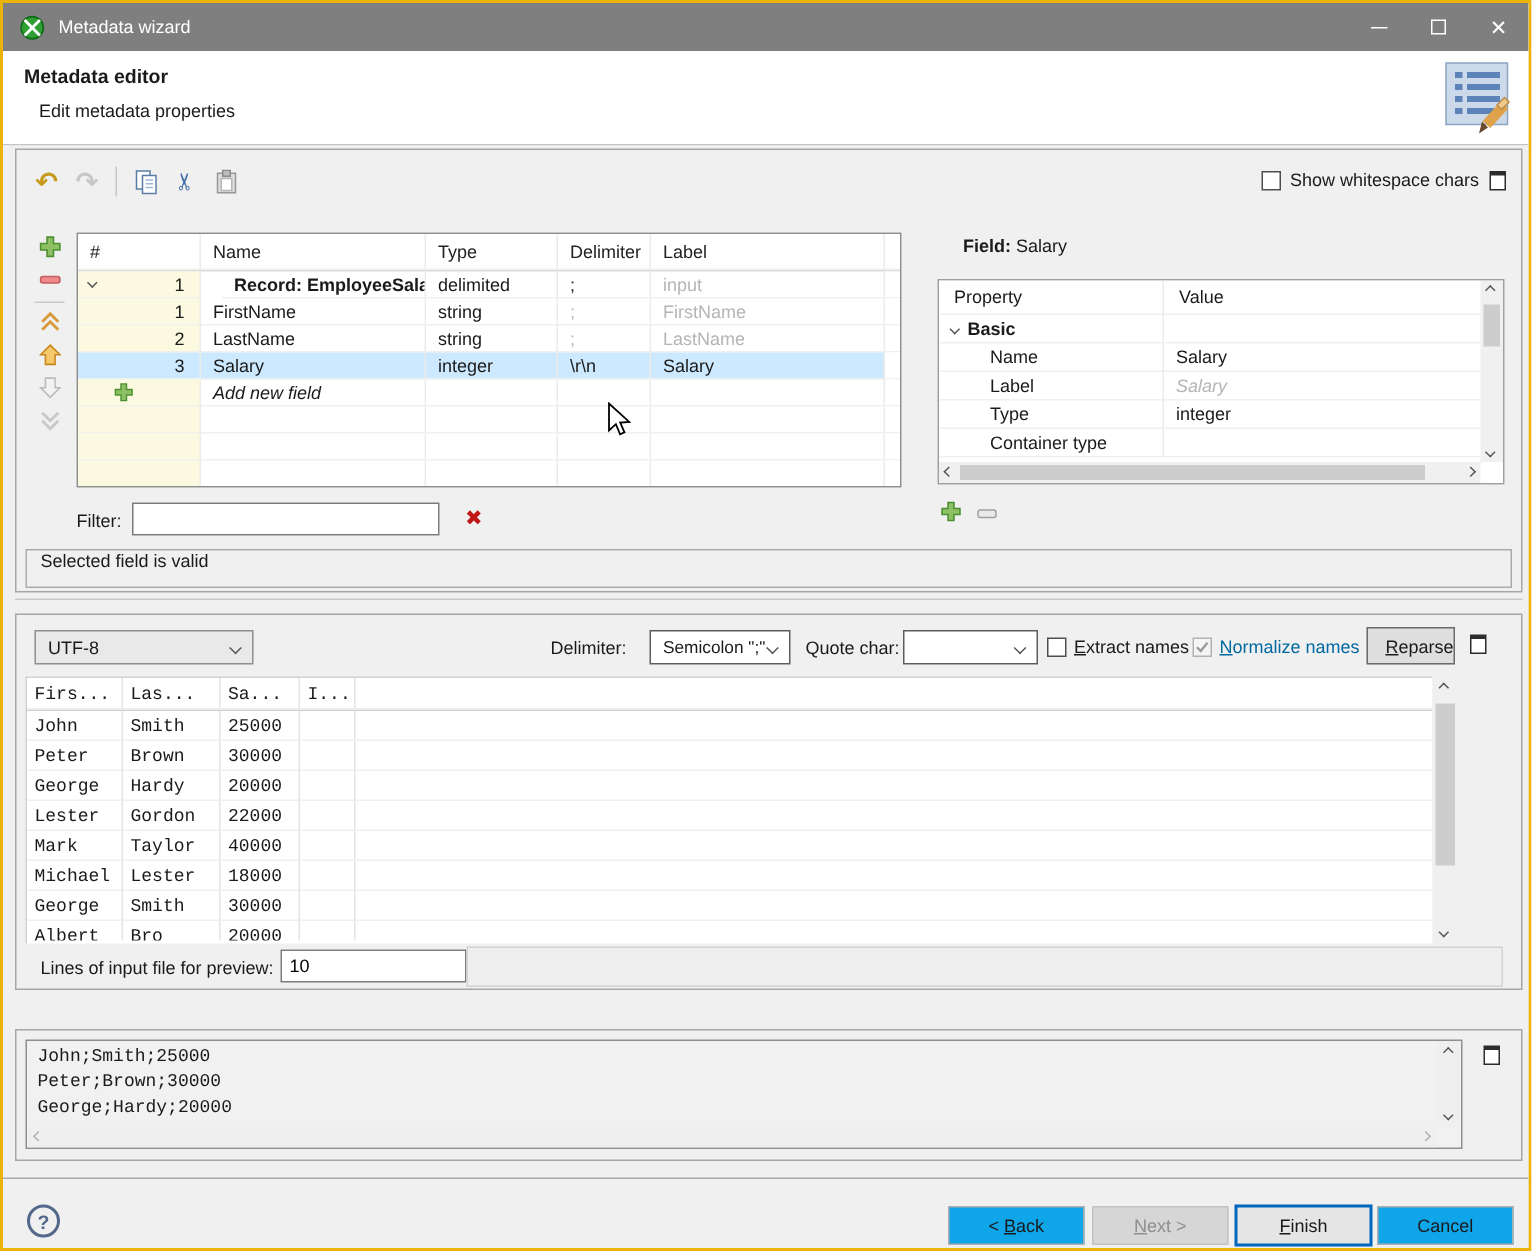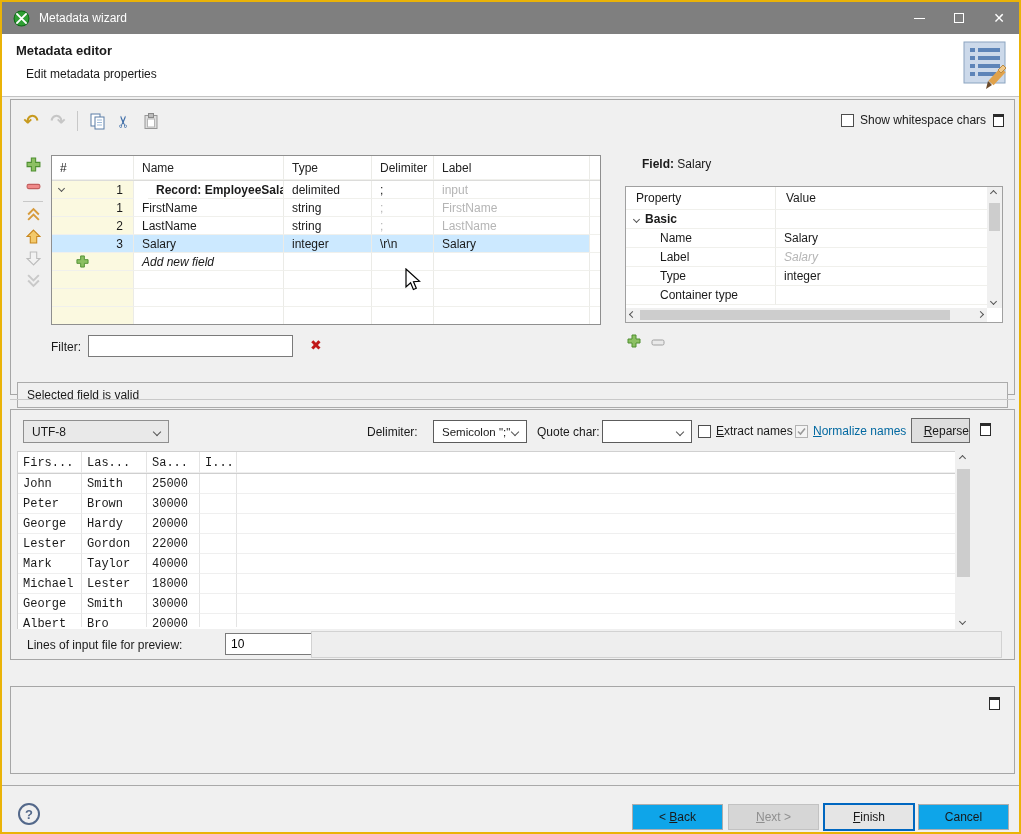--- a/index.html
+++ b/index.html
@@ -92,21 +92,21 @@
   .fp-prop { padding-left:34px; }
   .fp-val { padding-left:8px; }
   .fp-group { padding-left:8px; font-weight:bold; display:flex; align-items:center; gap:6px; }
   .fp-vsb { position:absolute; right:0; top:0; width:15px; height:121px; background:#f0f0f0; }
   .fp-hsb { position:absolute; left:0; bottom:0; width:361px; height:14px; background:#f0f0f0; }
   .sb-arrow { position:absolute; display:flex; align-items:center; justify-content:center; }
   .thumb { position:absolute; background:#cdcdcd; }
   .fp-pm { position:absolute; left:616px; top:234px; display:flex; gap:10px; align-items:center; }
 
   
-  .status { position:absolute; left:6px; top:266px; width:991px; height:26px; border:1px solid #ababab; background:#f0f0f0; display:flex; align-items:center; padding-left:9px;margin-top:16px; }
+  .status { position:absolute; left:6px; top:266px; width:991px; height:26px; border:1px solid #ababab; background:#f0f0f0; display:flex; align-items:flex-start; padding-left:9px; }
 
   
   .combo { position:absolute; height:23px; background:#e9e9e9; border:1px solid #8f8f8f; display:flex; align-items:center; padding:0 8px; }
   .combo .chv { position:absolute; right:8px; }
   .combo.white { background:#fff; border-color:#5c5c5c; }
   .enc-combo { left:12px; top:10px; width:146px; }
   .lab { position:absolute; top:15px; }
   .lab-delim { left:356px; }
   .combo-delim { left:422px; top:10px; width:94px; font-size:11.5px; }
   .lab-quote { left:526px; }
@@ -121,21 +121,21 @@
   .ptable { position:absolute; left:6px; top:41px; width:938px; height:178px; background:#fff; border-top:1px solid #d0d0d0; border-left:1px solid #d0d0d0; overflow:hidden;
             font-family:"Liberation Mono","DejaVu Sans Mono",monospace; font-size:12px; }
   .pv-row { display:grid; grid-template-columns:64px 65px 53px 37px 1fr; height:20px; line-height:20px; }
   .pv-head { height:22px; line-height:22px; border-bottom:1px solid #cfcfcf; }
   .pv-row > div { padding-left:5px; border-right:1px solid #e4e4e4; border-bottom:1px solid #efefef; overflow:hidden; white-space:nowrap; }
   .pv-row > div:last-child { border-right:none; }
   .pv-partial { height:13px; overflow:hidden; }
   .pscroll { position:absolute; left:944px; top:41px; width:17px; height:178px; background:#f0f0f0; }
 
   .lines-label { position:absolute; left:16px; top:228px; }
-  .lines-input { position:absolute; left:176px; top:223px; width:124px; height:22px; border:1px solid #7a7a7a; background:#fff; font-family:inherit; font-size:12px; padding:0 5px;margin-left:38px; }
+  .lines-input { position:absolute; left:176px; top:223px; width:124px; height:22px; border:1px solid #7a7a7a; background:#fff; font-family:inherit; font-size:12px; padding:0 5px; }
   .lines-bar { position:absolute; left:300px; top:221px; width:691px; height:27px; background:#eeeeee; border:1px solid #d2d2d2; }
 
   
   .rawbox { position:absolute; left:6px; top:6px; width:958px; height:73px; background:#f1f1f1; border:1px solid #8f8f8f; font-family:"Liberation Mono","DejaVu Sans Mono",monospace; font-size:12px; overflow:hidden; }
   .rawlines { position:absolute; left:7px; top:2px; right:18px; bottom:15px; overflow:hidden; line-height:17px; white-space:pre; }
   .raw-vsb { position:absolute; right:0; top:0; width:16px; bottom:14px; background:#efefef; }
   .raw-hsb { position:absolute; left:0; bottom:0; right:16px; height:14px; background:#efefef; }
   .mx3 { position:absolute; left:978px; top:10px; }
 
   
@@ -542,20 +542,39 @@
             <span class="chv down sm"></span>
           </span>
       </div>
 
       <span class="lines-label">Lines of input file for preview:</span>
       <input class="lines-input" value="10" style="">
       <div class="lines-bar"></div>
     </div>
 
     <div class="panel p-bot">
+      <div class="rawbox">
+        <div class="rawlines" id="raw-lines"><div>John;Smith;25000</div><div>Peter;Brown;30000</div><div>George;Hardy;20000</div></div>
+        <div class="raw-vsb">
+          <span class="sb-arrow" style="left:5px;top:5px">
+              <span class="chv up sm"></span>
+            </span>
+          <span class="sb-arrow" style="left:5px;bottom:5px">
+              <span class="chv down sm"></span>
+            </span>
+        </div>
+        <div class="raw-hsb">
+          <span class="sb-arrow" style="left:5px;top:4px">
+              <span class="chv left sm mut"></span>
+            </span>
+          <span class="sb-arrow" style="right:5px;top:4px">
+              <span class="chv right sm mut"></span>
+            </span>
+        </div>
+      </div>
       <span class="mxicon mx3"></span>
     </div>
 
     <div class="footer-sep"></div>
 
     <div class="help">?</div>
     <div class="btn btn-back">
       <span><span>&lt; </span><span class="u">B</span><span>ack</span></span>
     </div>
     <div class="btn btn-next">

